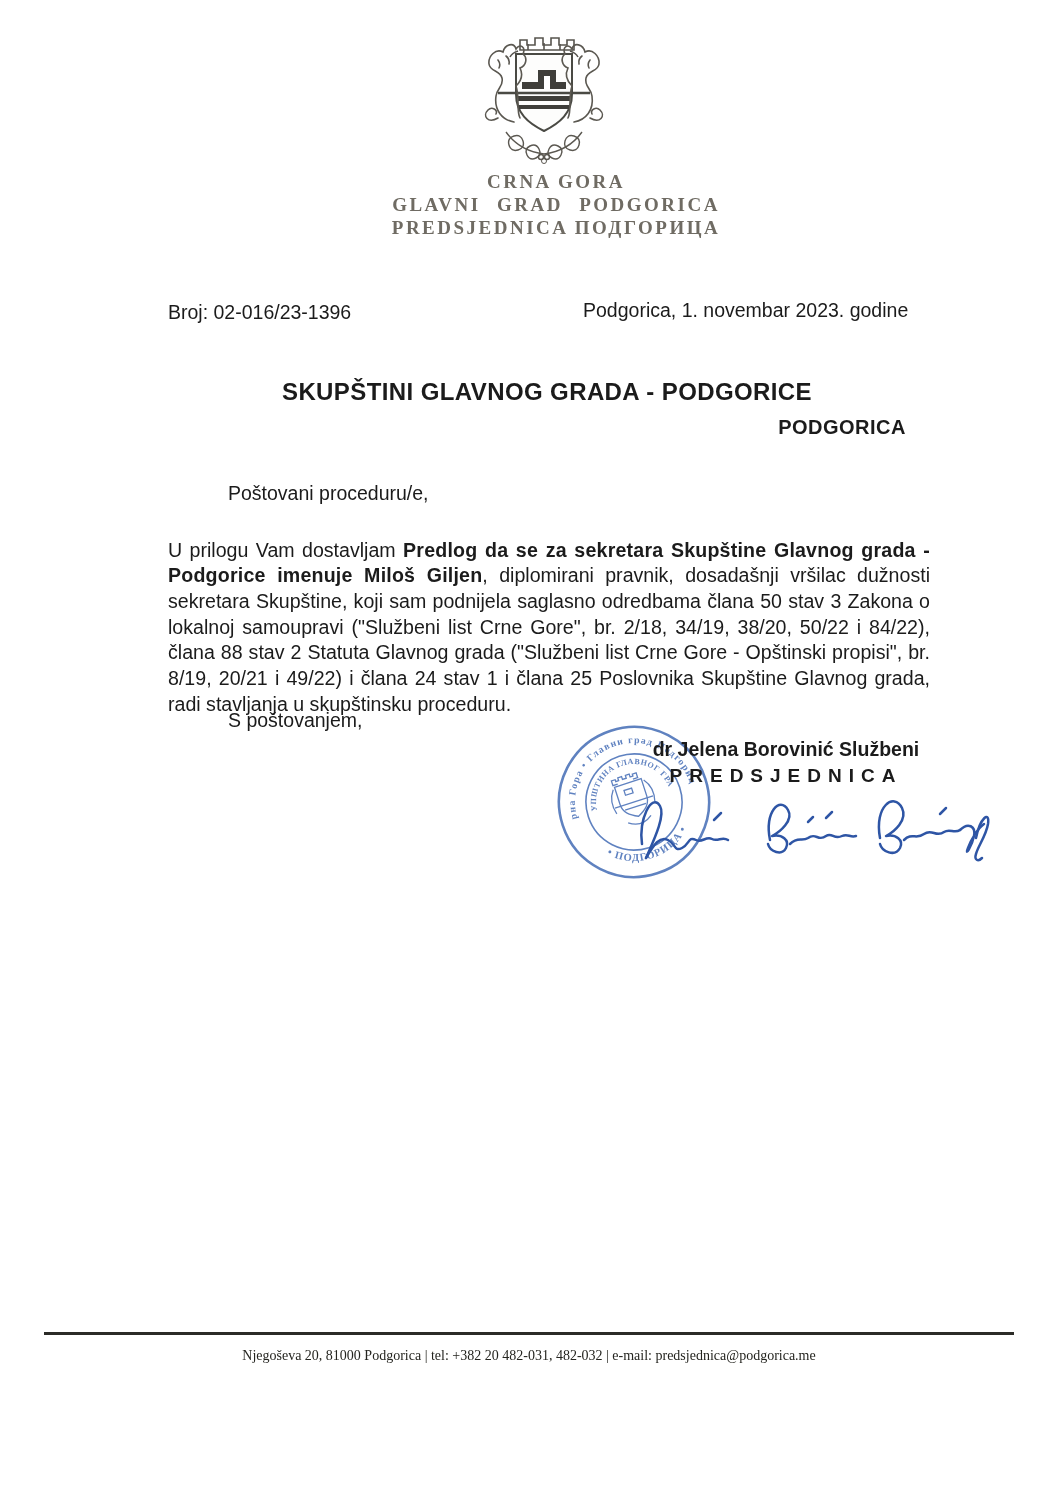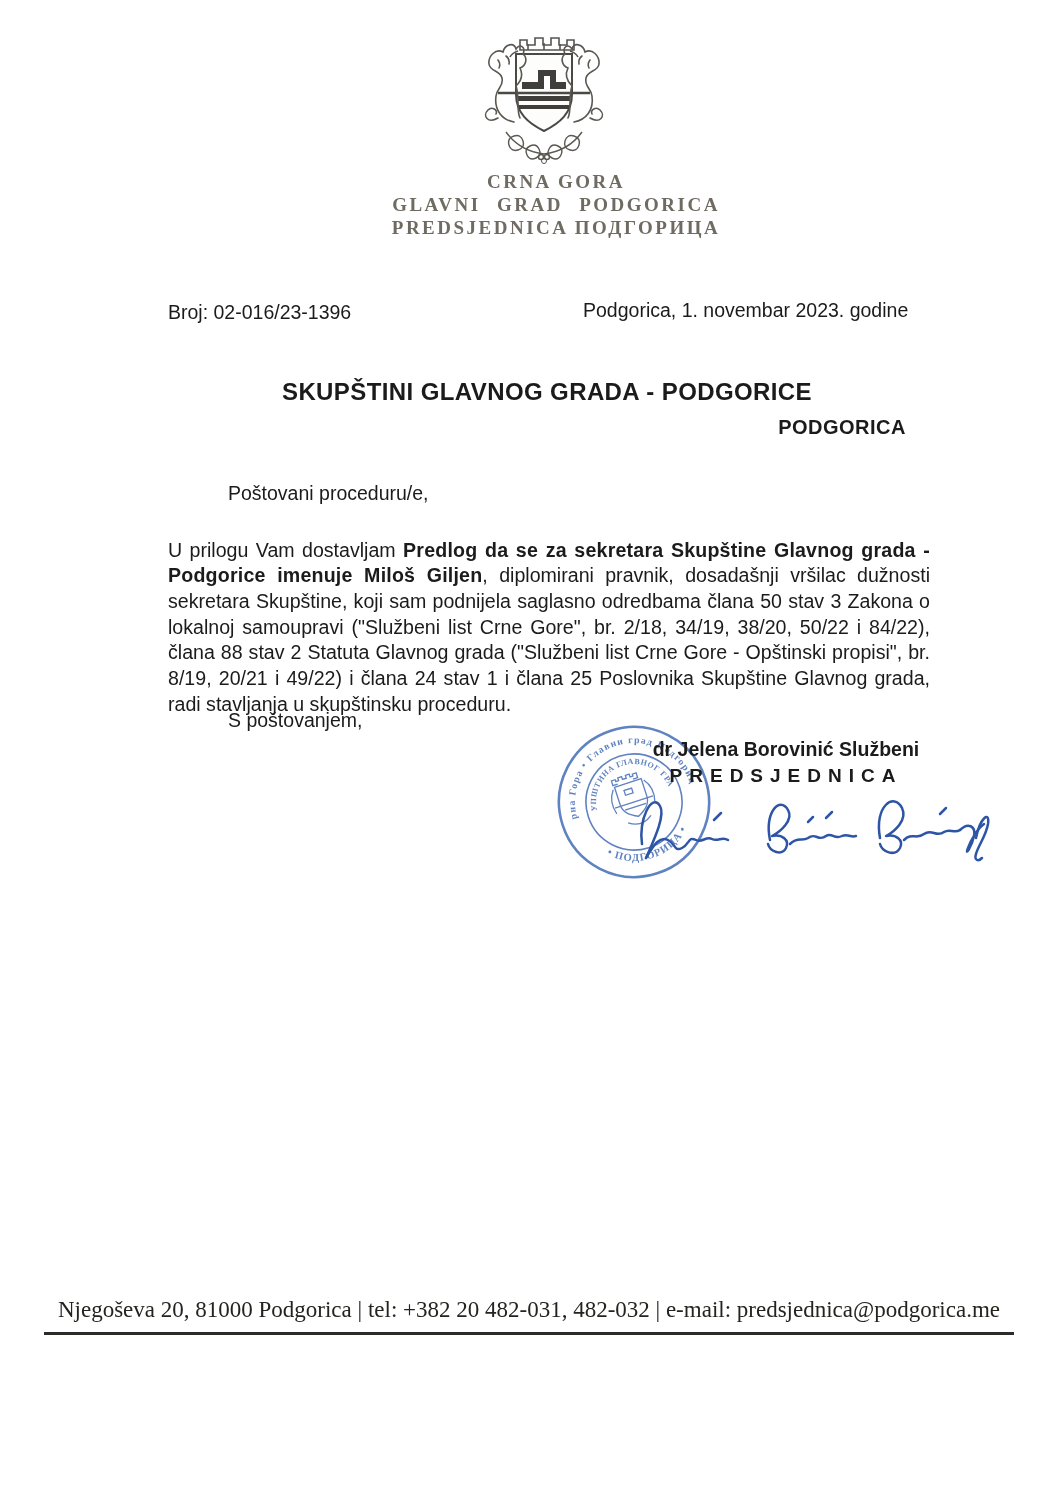--- a/index.html
+++ b/index.html
@@ -52,24 +52,24 @@
   .signer{
     position:absolute;left:636px;top:736px;width:300px;
     text-align:center;z-index:2;
   }
   .signer-name{font-weight:700;font-size:19.5px;line-height:26px;}
   .signer-title{font-weight:700;font-size:19px;letter-spacing:7px;line-height:27px;}
   .signature-svg{position:absolute;left:618px;top:778px;width:380px;height:95px;z-index:3;}
   
   .footer-rule{position:absolute;left:44px;top:1332px;width:970px;height:3px;background:#2b2b27;}
   .footer-contact{
-    position:absolute;left:0;top:1297px;width:1058px;
+    position:absolute;left:0;top:1348px;width:1058px;
     text-align:center;
     font-family:"Liberation Serif","DejaVu Serif",serif;
-    font-size:23px;color:#24241f;
+    font-size:14px;color:#24241f;
   }
 </style>
 </head>
 <body>
 
 <div class="page">
 
   <svg class="crest" viewBox="0 0 148 132">
     <g stroke="#57544e" stroke-width="1.6" fill="none">
 

